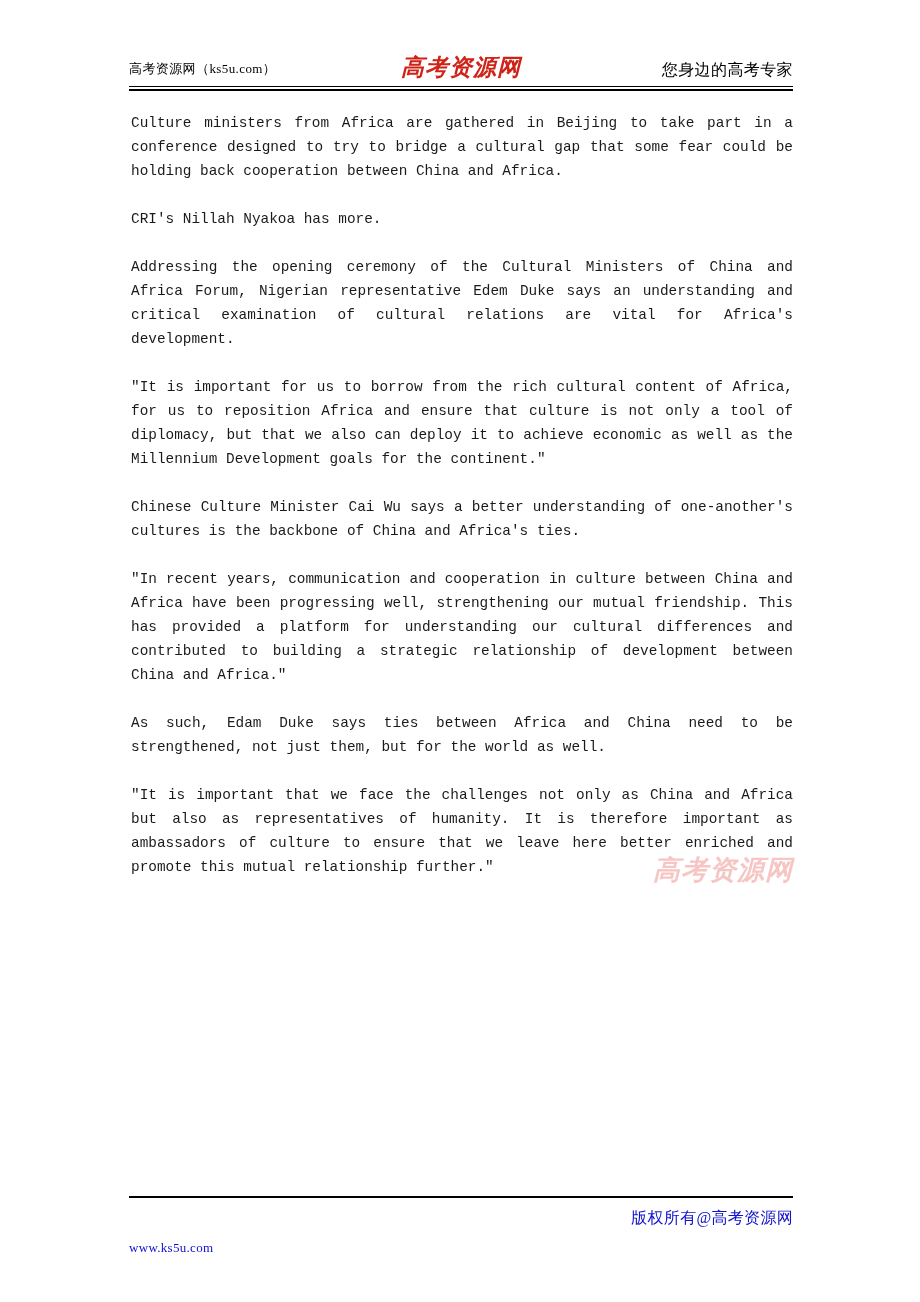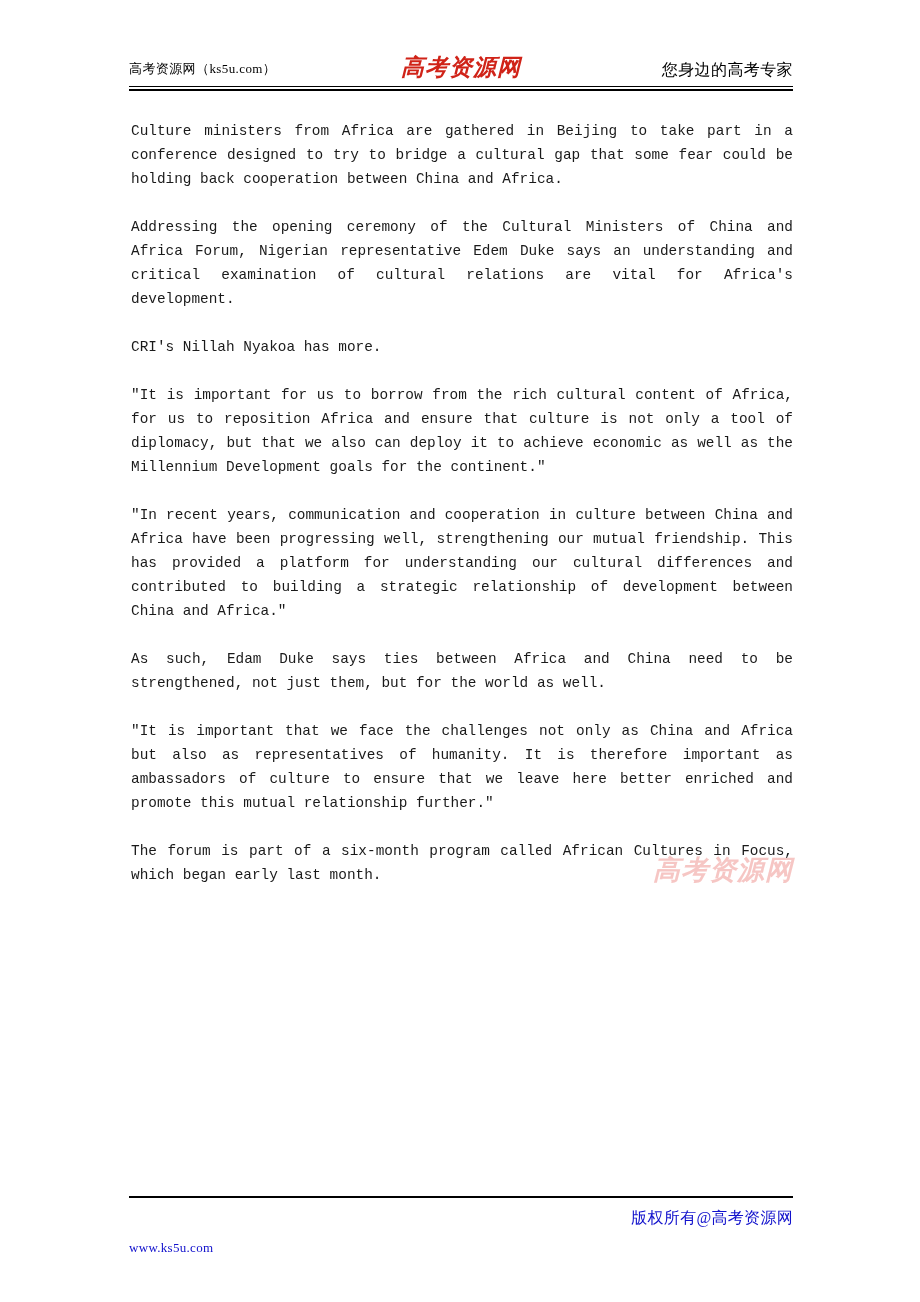--- a/index.html
+++ b/index.html
@@ -85,21 +85,20 @@
     height: 2px;
     background: #000000;
   }
 
   
   .content {
     position: absolute;
     left: 130px;
     top: 111px;
     width: 662px;
-    margin-top: 8px;
   }
   .para {
     font-family: "Liberation Mono", monospace;
     font-size: 14.4px;
     line-height: 24px;
     color: #1a1a1a;
     text-align: justify;
     text-justify: inter-word;
     margin: 0 0 24px 0;
     letter-spacing: 0px;
@@ -177,27 +176,27 @@
       <div class="header-right">您身边的高考专家</div>
     </div>
     <div class="header-rule-thin"></div>
     <div class="header-rule-thick"></div>
   </div>
 
   <div class="watermark">高考资源网</div>
 
   <div class="content">
     <p class="para">Culture ministers from Africa are gathered in Beijing to take part in a conference designed to try to bridge a cultural gap that some fear could be holding back cooperation between China and Africa.</p>
+    <p class="para">CRI's Nillah Nyakoa has more.</p>
     <p class="para">Addressing the opening ceremony of the Cultural Ministers of China and Africa Forum, Nigerian representative Edem Duke says an understanding and critical examination of cultural relations are vital for Africa's development.</p>
-    <p class="para">CRI's Nillah Nyakoa has more.</p>
     <p class="para">"It is important for us to borrow from the rich cultural content of Africa, for us to reposition Africa and ensure that culture is not only a tool of diplomacy, but that we also can deploy it to achieve economic as well as the Millennium Development goals for the continent."</p>
+    <p class="para">Chinese Culture Minister Cai Wu says a better understanding of one-another's cultures is the backbone of China and Africa's ties.</p>
     <p class="para">"In recent years, communication and cooperation in culture between China and Africa have been progressing well, strengthening our mutual friendship. This has provided a platform for understanding our cultural differences and contributed to building a strategic relationship of development between China and Africa."</p>
     <p class="para">As such, Edam Duke says ties between Africa and China need to be strengthened, not just them, but for the world as well.</p>
     <p class="para">"It is important that we face the challenges not only as China and Africa but also as representatives of humanity. It is therefore important as ambassadors of culture to ensure that we leave here better enriched and promote this mutual relationship further."</p>
-    <p class="para">The forum is part of a six-month program called African Cultures in Focus, which began early last month.</p>
   </div>
 
   <div class="footer">
     <div class="footer-rule"></div>
     <a class="footer-left">www.ks5u.com</a>
     <div class="footer-right">版权所有@高考资源网</div>
   </div>
 
 </div>
 

